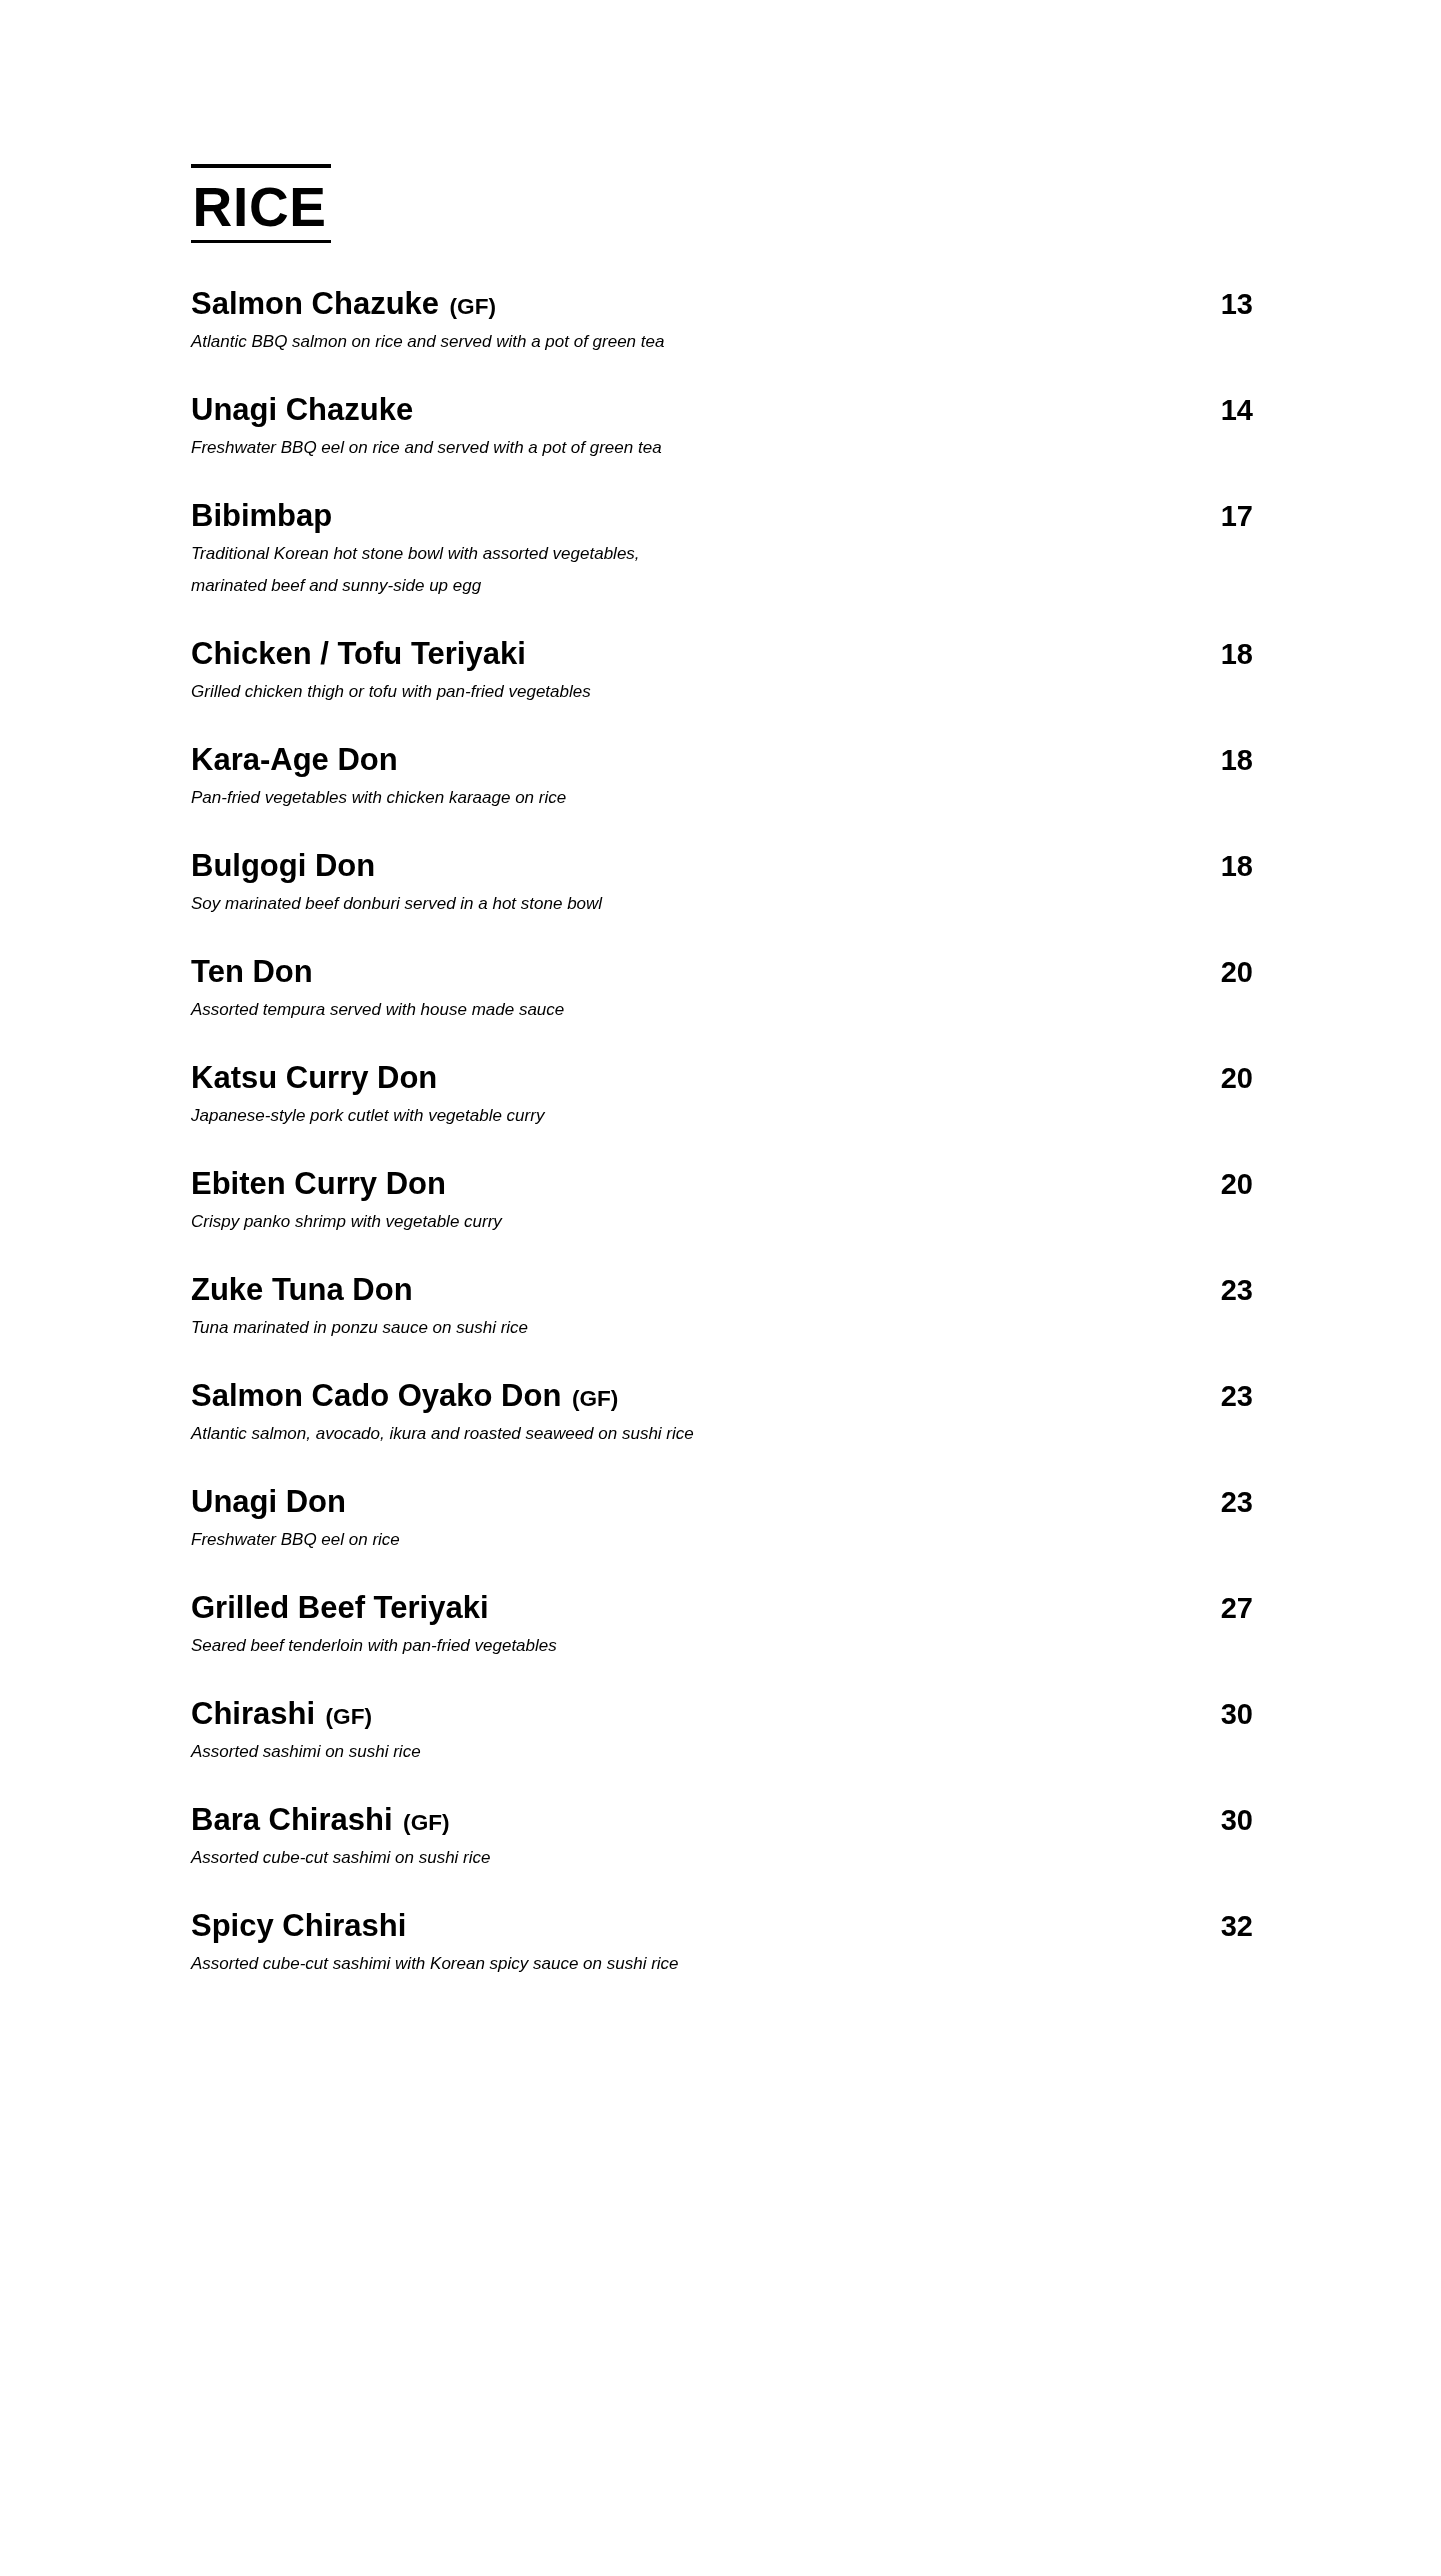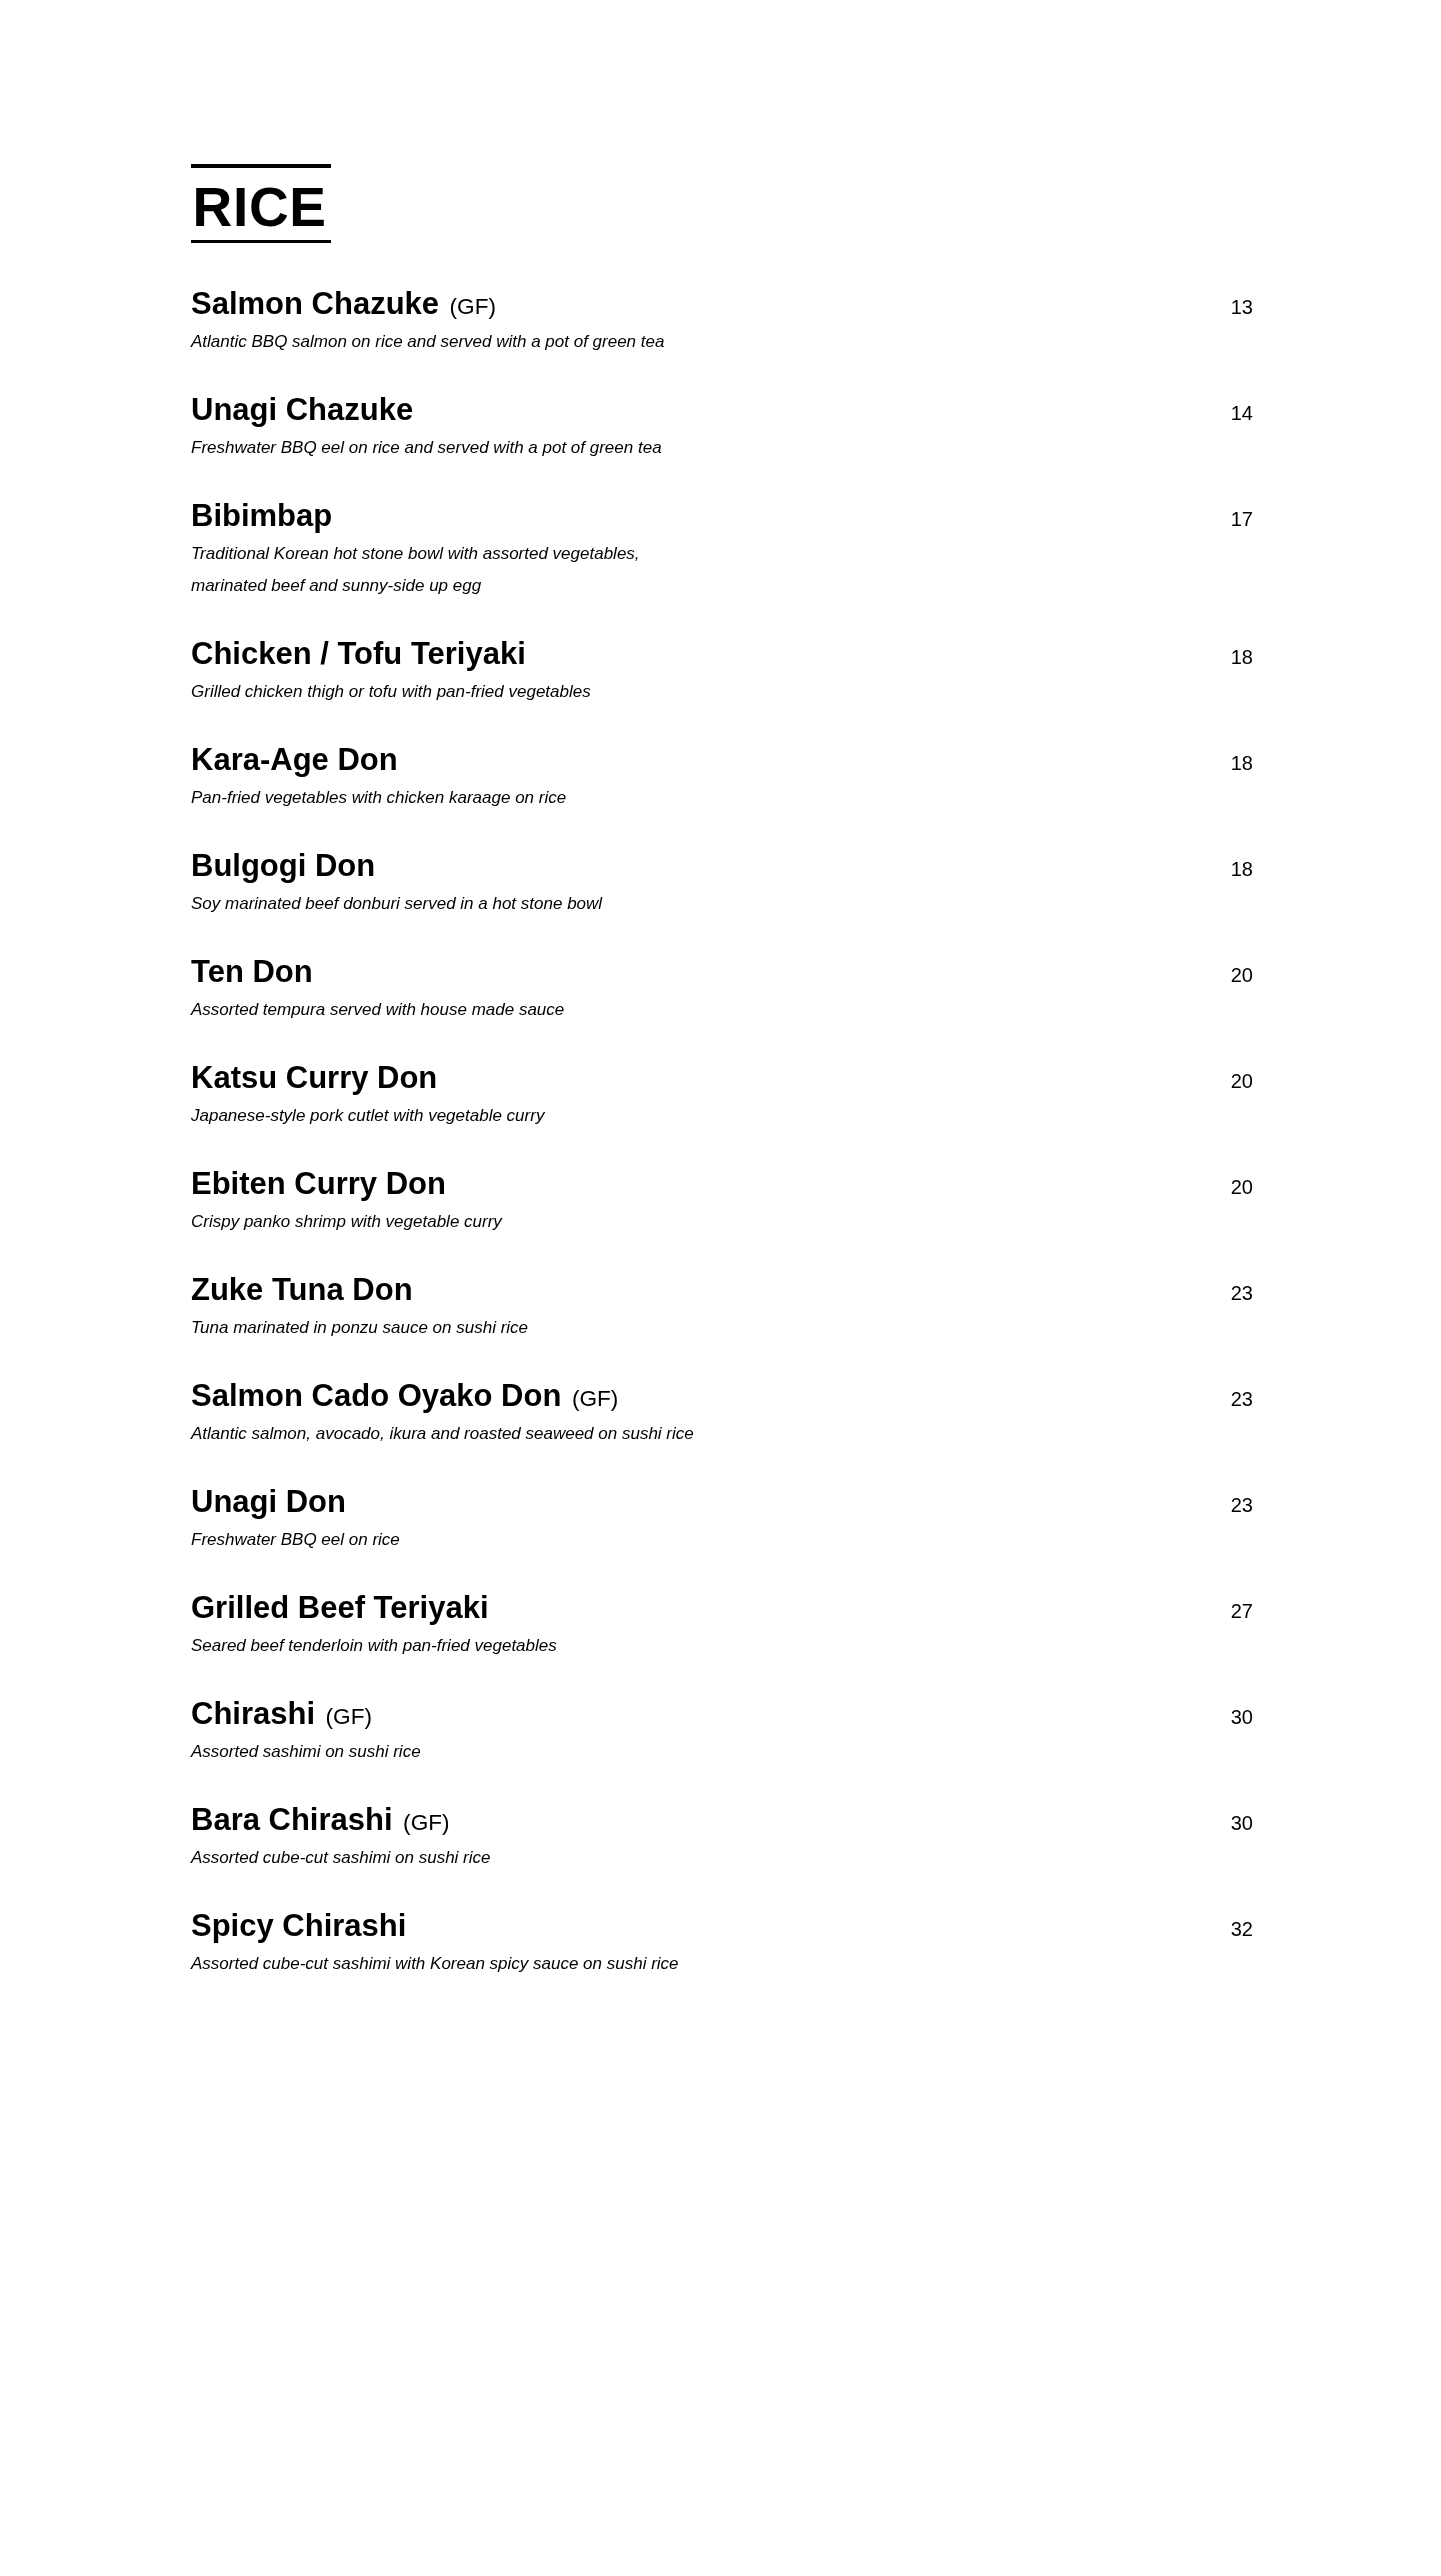--- a/index.html
+++ b/index.html
@@ -47,26 +47,26 @@
     line-height: 32px;
   }
   .item-name-line { white-space: nowrap; }
   .item-name {
     font-size: 31px;
     font-weight: bold;
     text-align: right;
   }
   .item-tag {
     font-size: 22.6px;
-    font-weight: normal;
+    font-weight: bold;
     margin-left: 7.3px;
   }
   .item-price {
-    font-size: 20px;
-    font-weight: normal;
+    font-size: 29px;
+    font-weight: bold;
     text-align: right;
   }
   .item-description {
     font-size: 17px;
     font-style: italic;
     line-height: 32px;
     white-space: pre-line;
     max-width: 968px;
   }
 </style>

